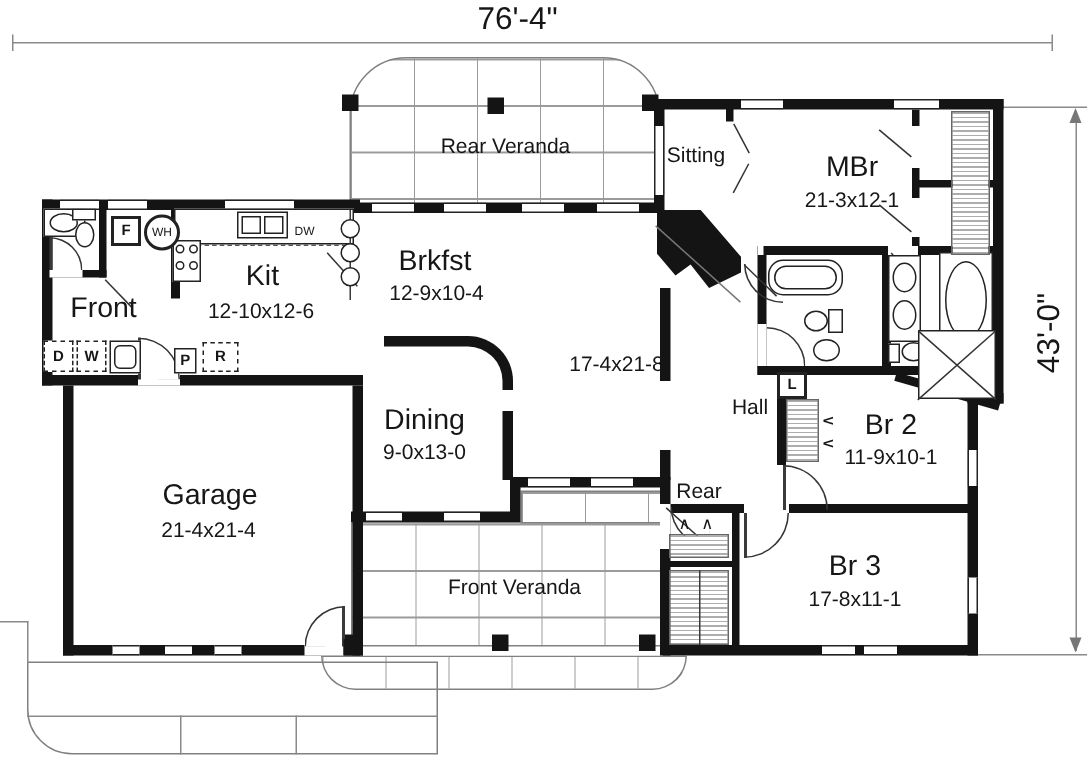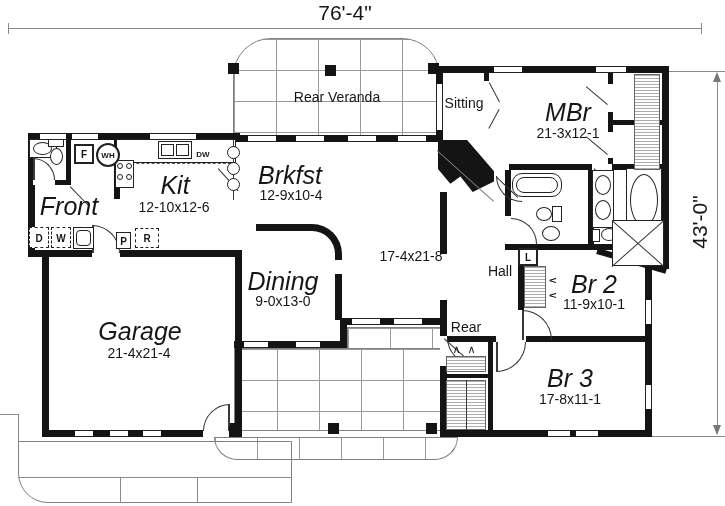--- a/index.html
+++ b/index.html
@@ -23,25 +23,25 @@
             border-bottom:1.5px solid #222;box-sizing:border-box;}
   .window-v{position:absolute;width:7px;background:#fff;border-left:1.5px solid #222;
             border-right:1.5px solid #222;box-sizing:border-box;}
   .arc{position:absolute;box-sizing:border-box;}
   .arc-tl{border-top:1.4px solid #333;border-left:1.4px solid #333;border-top-left-radius:100% 100%;}
   .arc-tr{border-top:1.4px solid #333;border-right:1.4px solid #333;border-top-right-radius:100% 100%;}
   .arc-bl{border-bottom:1.4px solid #333;border-left:1.4px solid #333;border-bottom-left-radius:100% 100%;}
   .arc-br{border-bottom:1.4px solid #333;border-right:1.4px solid #333;border-bottom-right-radius:100% 100%;}
   .diag{position:absolute;height:1.4px;background:#333;transform-origin:0 50%;}
   .lbl{position:absolute;transform:translate(-50%,-50%);white-space:nowrap;text-align:center;color:#161616;}
-  .room{font-size:25px;font-style:italic;}
+  .room{font-size:19px;}
   .room-sm{font-size:14px;}
   .dims{font-size:14px;}
   .tag{font-size:10px;font-weight:bold;}
-  .tag-sm{font-size:8px;font-weight:bold;}
+  .tag-sm{font-size:8px;font-weight:normal;}
   .dim-txt{font-size:21px;}
   .rot90{transform:translate(-50%,-50%) rotate(-90deg);}
   .tri-up{position:absolute;width:0;height:0;border-left:4px solid transparent;
           border-right:4px solid transparent;border-bottom:10px solid #777;}
   .tri-down{position:absolute;width:0;height:0;border-left:4px solid transparent;
             border-right:4px solid transparent;border-top:10px solid #777;}
   .fireplace{position:absolute;background:#141414;
              clip-path:polygon(0% 0%,52% 0%,100% 60%,100% 80%,62% 100%,40% 70%,22% 84%,0% 56%);}
   .stoop{position:absolute;border:1px solid #808080;box-sizing:border-box;
          background-image:linear-gradient(to right,#9a9a9a 1px,transparent 1px);
@@ -269,25 +269,26 @@
 
   <div class="lbl room-sm" style="left:337px;top:97px;">Rear Veranda</div>
   <div class="lbl room-sm" style="left:464px;top:103px;">Sitting</div>
   <div class="lbl room" style="left:568px;top:112px;">MBr</div>
   <div class="lbl dims" style="left:568px;top:133px;">21-3x12-1</div>
   <div class="lbl room" style="left:69px;top:206px;">Front</div>
   <div class="lbl room" style="left:175px;top:185px;">Kit</div>
   <div class="lbl dims" style="left:174px;top:207px;">12-10x12-6</div>
   <div class="lbl room" style="left:290px;top:175px;">Brkfst</div>
   <div class="lbl dims" style="left:291px;top:195px;">12-9x10-4</div>
-  <div class="lbl dims" style="left:411px;top:256px;">17-4x21-8</div>
+  <div class="lbl dims" style="left:411px;top:242px;">17-4x21-8</div>
   <div class="lbl room" style="left:283px;top:281px;">Dining</div>
   <div class="lbl dims" style="left:283px;top:301px;">9-0x13-0</div>
   <div class="lbl room-sm" style="left:500px;top:271px;">Hall</div>
   <div class="lbl room" style="left:594px;top:284px;">Br 2</div>
   <div class="lbl dims" style="left:594px;top:304px;">11-9x10-1</div>
   <div class="lbl room" style="left:140px;top:331px;">Garage</div>
   <div class="lbl dims" style="left:139px;top:353px;">21-4x21-4</div>
   <div class="lbl room-sm" style="left:466px;top:327px;">Rear</div>
   <div class="lbl room" style="left:570px;top:378px;">Br 3</div>
   <div class="lbl dims" style="left:570px;top:399px;">17-8x11-1</div>
+  <div class="lbl room-sm" style="left:343px;top:391px;">Front Veranda</div>
 
 </div>
 
 </body></html>

